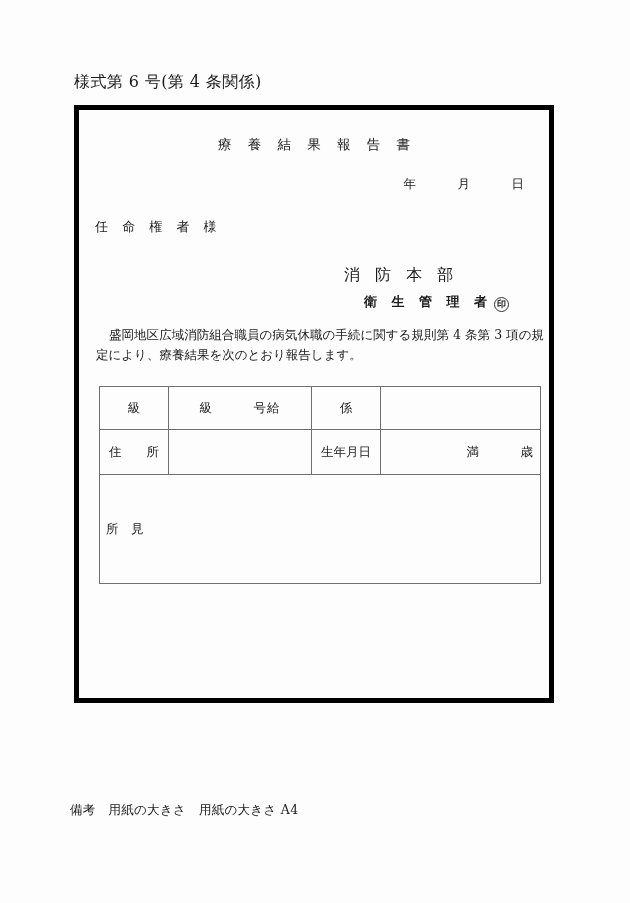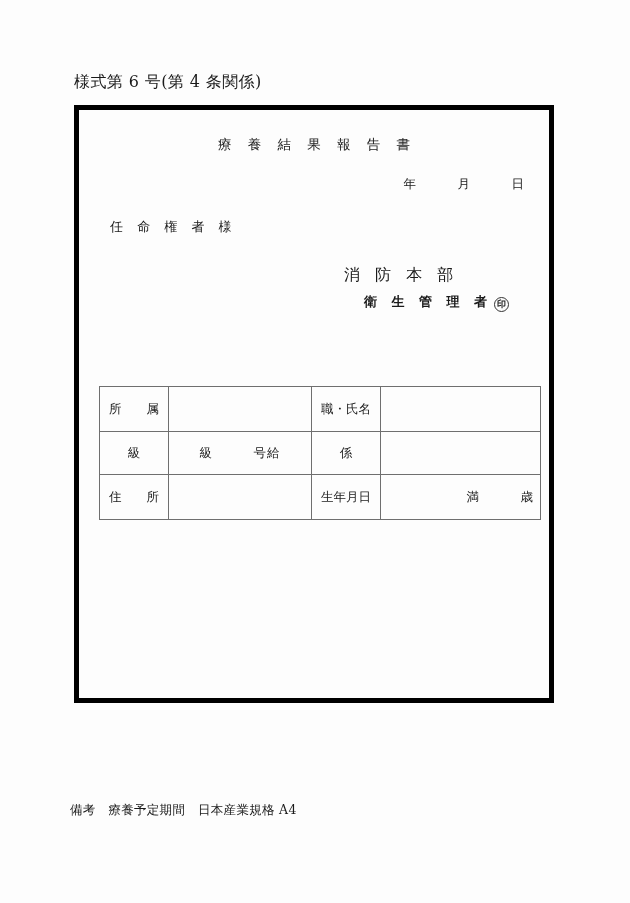--- a/index.html
+++ b/index.html
@@ -66,21 +66,21 @@
     right: 24px;
     top: 66px;
     font-size: 12.5px;
     letter-spacing: 1px;
     white-space: pre;
   }
 
   
   .addressee {
     position: absolute;
-    left: 31px;
+    left: 16px;
     top: 108px;
     font-size: 13px;
     letter-spacing: 5px;
     white-space: nowrap;
   }
 
   
   .sender-org {
     position: absolute;
     left: 265px;
@@ -215,47 +215,45 @@
     <div class="doc-title">療 養 結 果 報 告 書</div>
 
     <div class="date-line">年　　　月　　　日</div>
 
     <div class="addressee">任 命 権 者 様</div>
 
     <div class="sender-org">消 防 本 部</div>
 
     <div class="sender-role"><span>衛 生 管 理 者</span><span class="seal">印</span></div>
 
+    <div class="body-text">盛岡地区広域消防組合職員の病気休職の手続に関する規則第 4 条第 3 項の規定により、療養結果を次のとおり報告します。</div>
 
     <table class="form-table">
       <colgroup>
         <col style="width:69px">
         <col style="width:143px">
         <col style="width:69px">
         <col style="width:160px">
       </colgroup>
       <tbody>
-        <tr class="r1">
-          <td class="lbl">所　　属</td>
-          <td class="val"></td>
-          <td class="lbl">職・氏名</td>
-          <td class="val"></td>
-        </tr>
         <tr class="r2">
           <td class="lbl">級</td>
           <td class="val-center">級　　　号給</td>
           <td class="lbl">係</td>
           <td class="val"></td>
         </tr>
         <tr class="r3">
           <td class="lbl">住　　所</td>
           <td class="val"></td>
           <td class="lbl">生年月日</td>
           <td class="val-right">満　　　歳</td>
         </tr>
+        <tr>
+          <td class="big-cell cell-shoken" colspan="4"><span>所　見</span></td>
+        </tr>
       </tbody>
     </table>
 
   </div>
 
-  <div class="footer-note">備考　療養予定期間　日本産業規格 A4</div>
+  <div class="footer-note">備考　用紙の大きさ　用紙の大きさ A4</div>
 
 </div>
 
 </body></html>

